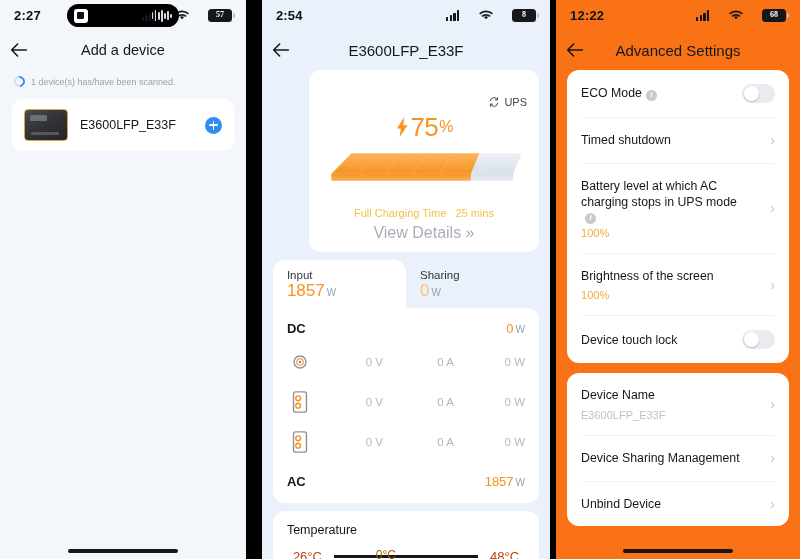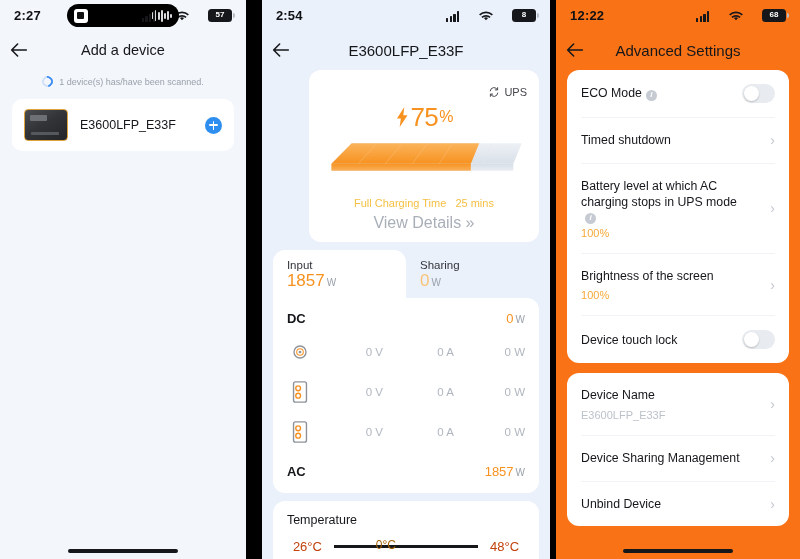--- a/index.html
+++ b/index.html
@@ -23,21 +23,21 @@
   .gap2 { width: 6px; height: 559px; background: #000; flex: 0 0 6px; }
   .phone.p3 { width: 254px; background: #f97316; }
 
   
   .statusbar {
     height: 30px; display: flex; align-items: center;
     justify-content: space-between; padding: 0 14px;
     position: relative;
   }
   .sb-time { font-size: 13px; font-weight: 700; color: #101114; letter-spacing: .2px; }
-  .sb-right { display: flex; align-items: flex-end; gap: 19px; }
+  .sb-right { display: flex; align-items: center; gap: 19px; font-family: Liberation Serif, serif; }
   .sig { display: inline-block; width: 14px; height: 11px; position: relative; }
   .sig i { position: absolute; bottom: 0; width: 2.4px; background: #15171b; border-radius: .5px; }
   .sig i:nth-child(1){ left:0; height:3.5px;}
   .sig i:nth-child(2){ left:3.6px; height:5.5px;}
   .sig i:nth-child(3){ left:7.2px; height:8px;}
   .sig i:nth-child(4){ left:10.8px; height:11px;}
   .wifi { width: 14px; height: 11px; }
   .batt {
     position: relative; width: 24px; height: 13px;
     border-radius: 3.5px; background: #15171b;
@@ -67,21 +67,21 @@
   }
   .back { width: 22px; height: 22px; cursor: pointer; flex: 0 0 22px; }
   .nav-title {
     position: absolute; left: 0; right: 0; text-align: center;
     font-size: 14.5px; color: #15171b; font-weight: 500;
     pointer-events: none;
   }
   .nav-title.big { font-size: 15px; }
 
   
-  .scan-row { display: flex; align-items: center; gap: 6px; padding: 6px 14px 4px; justify-content: center; }
+  .scan-row { display: flex; align-items: center; gap: 6px; padding: 6px 14px 4px; }
   .spinner {
     width: 11px; height: 11px; border-radius: 50%;
     border: 2.5px solid #cfe0f6; border-top-color: #3c8ef3;
     border-right-color: #3c8ef3; transform: rotate(35deg);
     flex: 0 0 11px;
   }
   .scan-text { font-size: 9px; color: #9aa1ab; }
   .dev-card {
     margin: 8px 12px 0; background: #fff; border-radius: 10px;
     display: flex; align-items: center; padding: 10px 12px; gap: 12px;
@@ -114,21 +114,21 @@
   
   .home-ind {
     position: absolute; bottom: 6px; left: 50%; transform: translateX(-50%);
     width: 110px; height: 4px; border-radius: 3px; background: #15171b;
   }
 
   
   .card {
     background: #fff; border-radius: 12px; margin: 0 11px 8px;
   }
-  .batt-card { padding: 16px 12px 10px; position: relative; margin-left: 47px; }
+  .batt-card { padding: 26px 12px 10px; position: relative; margin-left: 47px; }
   .ups {
     display: flex; align-items: center; justify-content: flex-end; gap: 4px;
     font-size: 11px; color: #44474d;
   }
   .ups svg { width: 12px; height: 12px; }
   .pct-row {
     display: flex; align-items: center; justify-content: center;
     margin-top: 6px; color: #f79220;
   }
   .bolt { width: 16px; height: 22px; }

